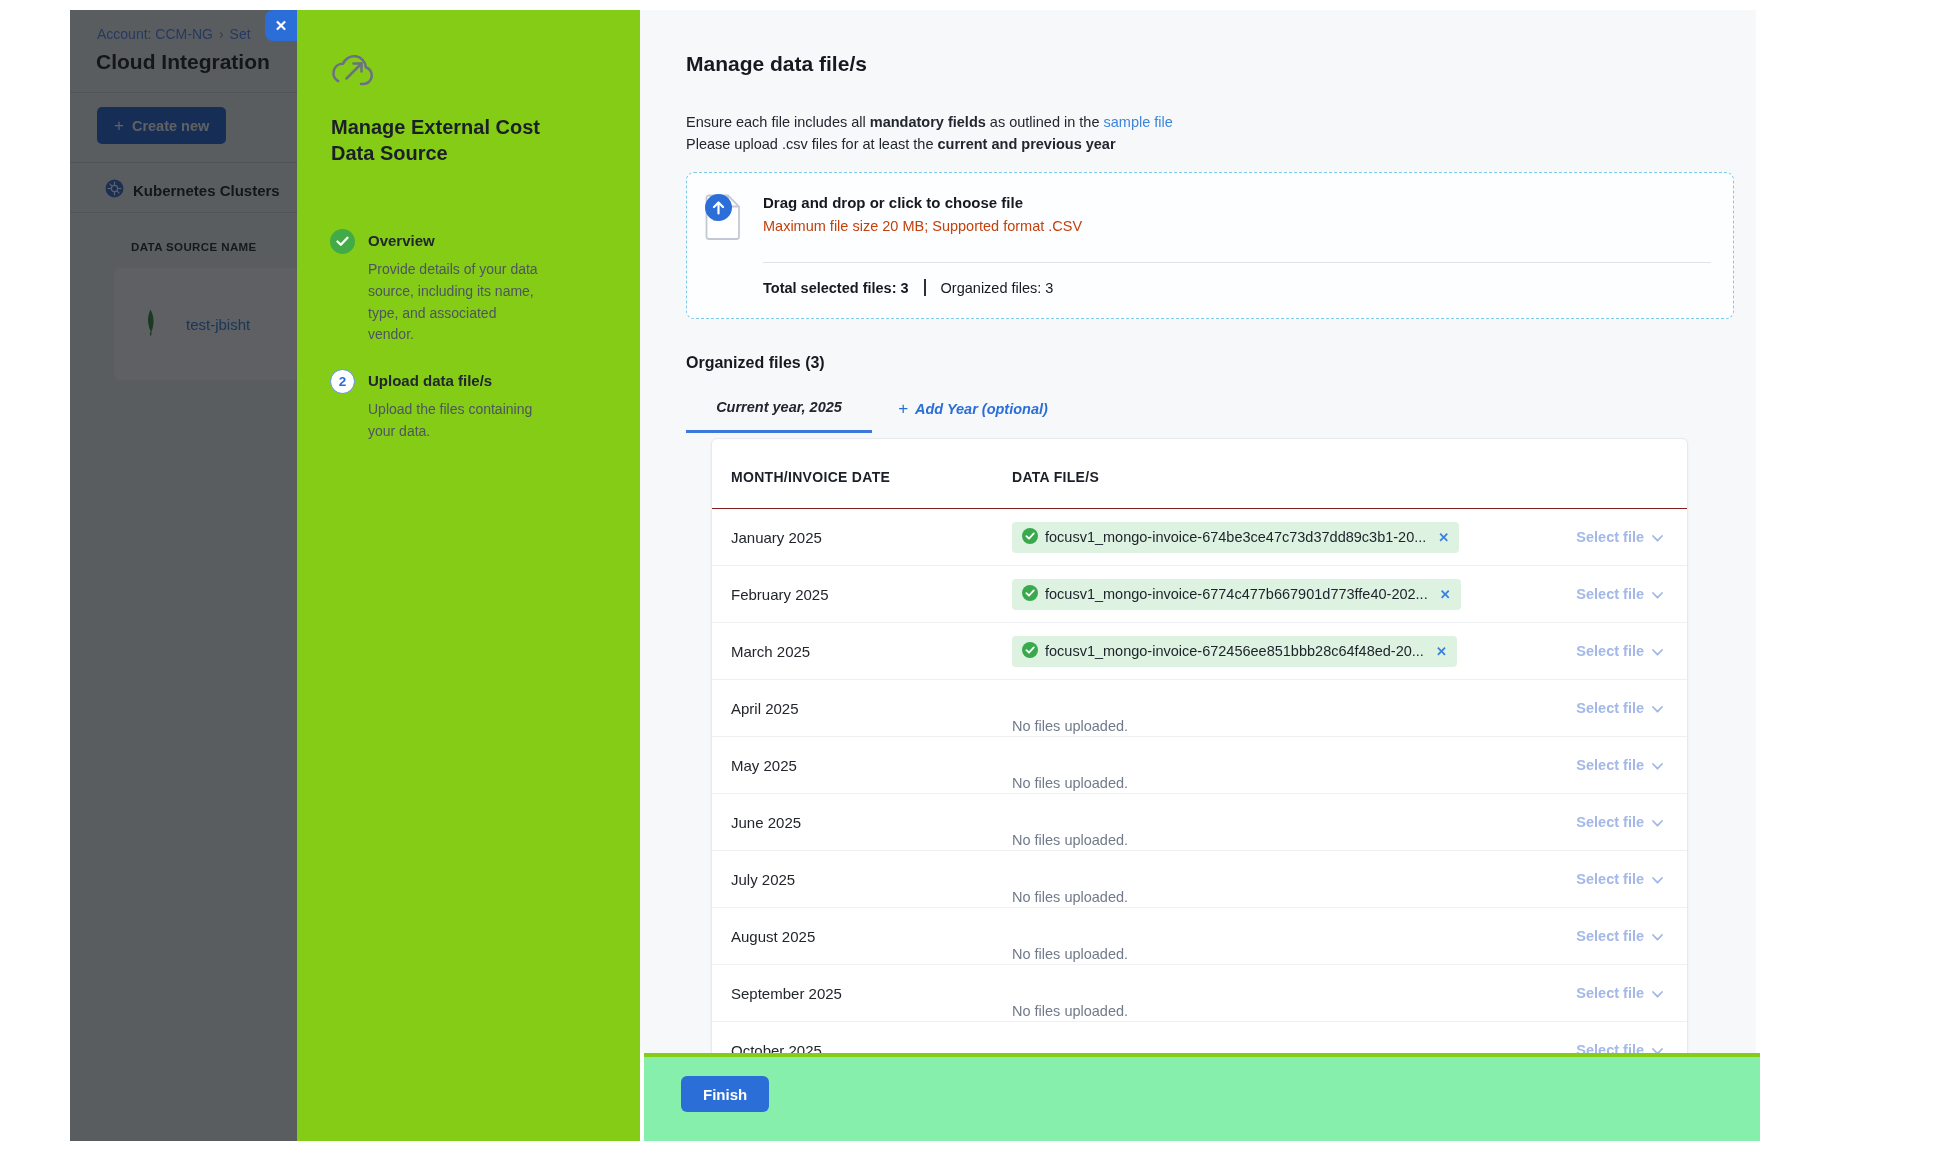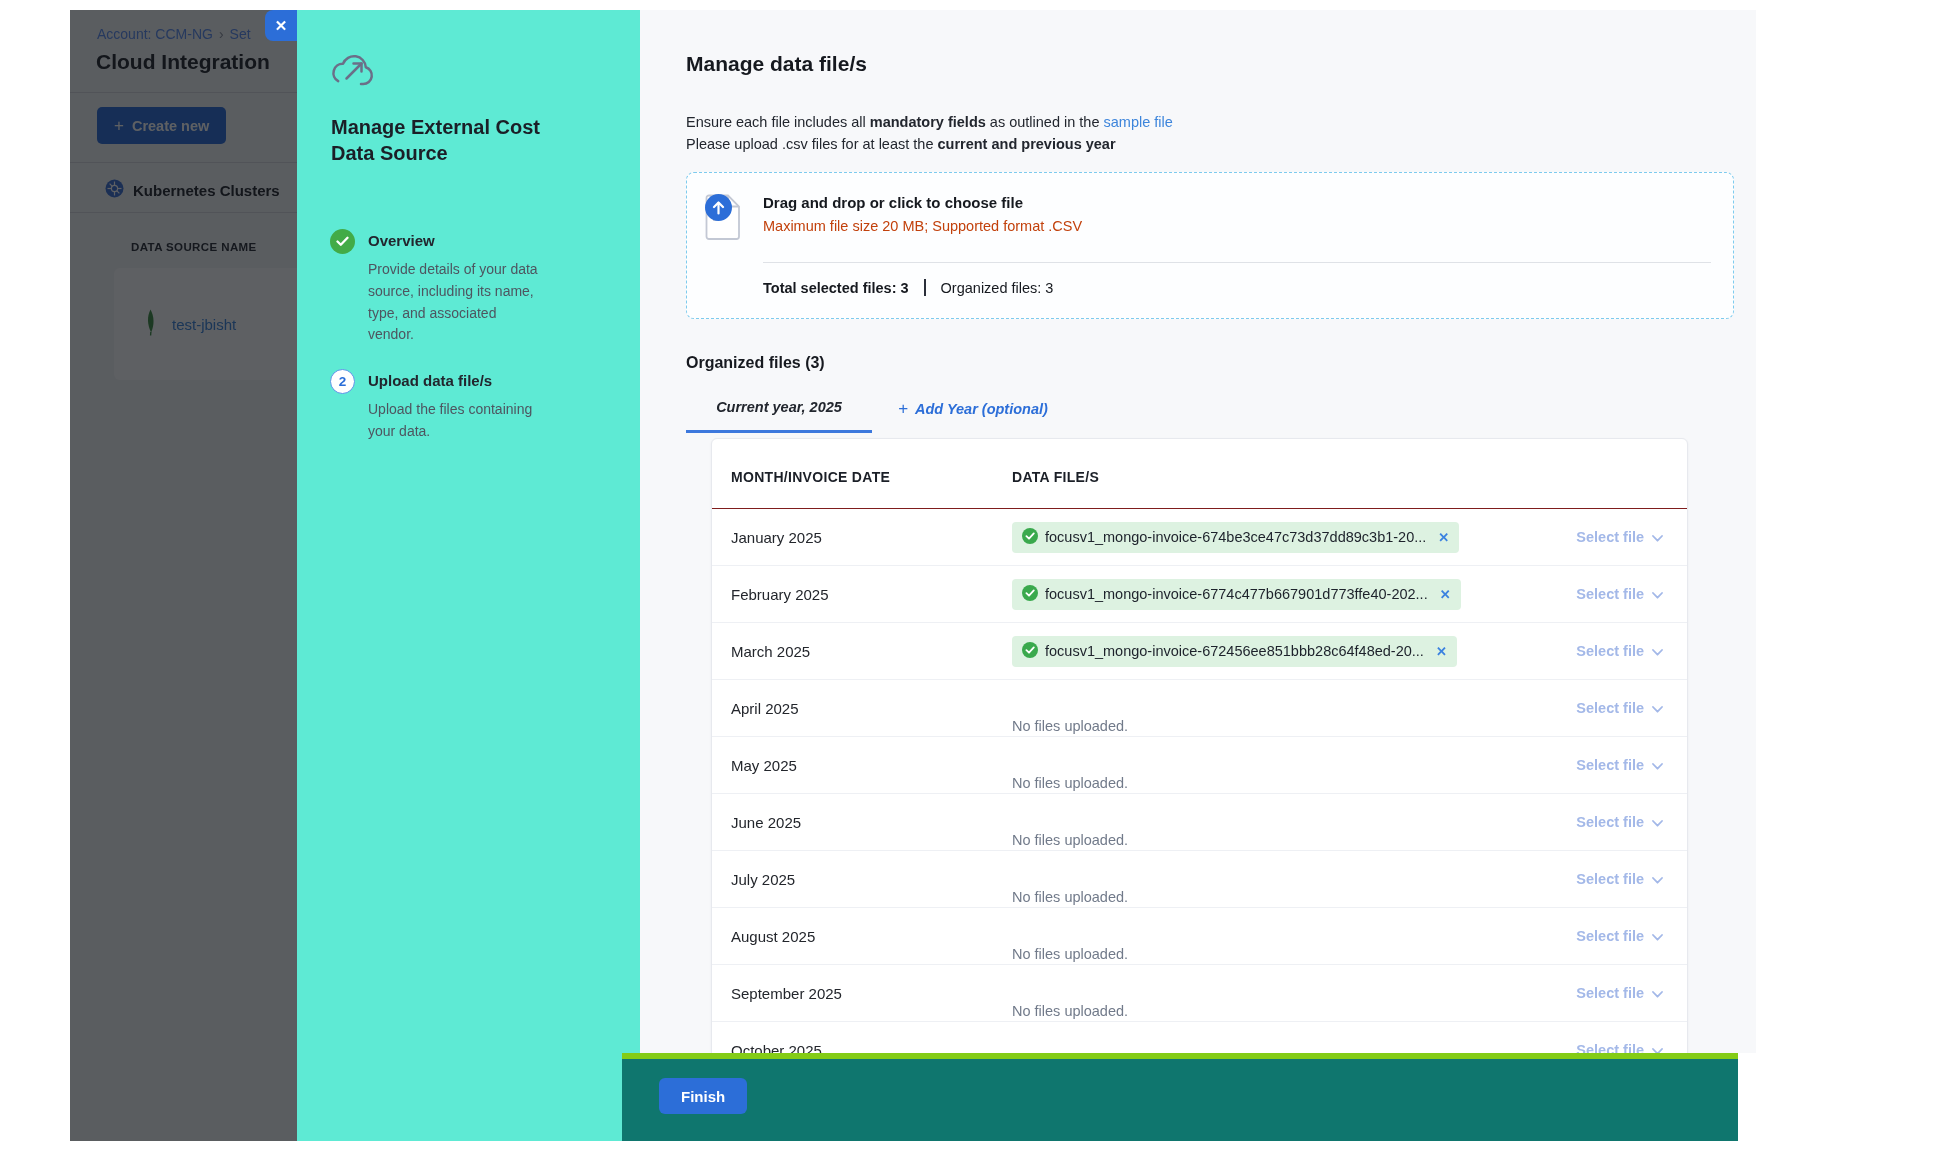--- a/index.html
+++ b/index.html
@@ -23,34 +23,34 @@
   .u-title{position:absolute;left:26px;top:40px;font-size:21px;font-weight:700;color:#23262c;white-space:nowrap;}
   .u-div{position:absolute;left:0;width:100%;border-top:1px solid #d8dade;}
   .d1{top:82px}.d2{top:152px}.d3{top:202px}
   .u-create{position:absolute;left:27px;top:97px;height:37px;padding:0 17px;background:var(--primary);
     color:#fff;border:none;border-radius:5px;font-size:14.5px;font-weight:600;display:flex;align-items:center;gap:8px;cursor:pointer;white-space:nowrap;}
   .u-create .plus{font-size:17px;font-weight:400;}
   .u-tab{position:absolute;left:35px;top:166px;height:28px;display:flex;align-items:center;gap:9px;
     font-weight:700;font-size:15px;color:#23262c;white-space:nowrap;cursor:pointer;}
   .u-colhead{position:absolute;left:61px;top:231px;font-size:11.5px;font-weight:700;letter-spacing:.4px;color:#2a2e35;white-space:nowrap;}
   .u-card{position:absolute;left:44px;top:258px;width:320px;height:112px;background:#fff;border-radius:6px;
-    display:flex;align-items:center;gap:13px;padding-left:28px;}
+    display:flex;align-items:center;gap:27px;padding-left:28px;}
   .u-link{font-size:15px;color:var(--link);text-decoration:none;cursor:pointer;}
   .dim{position:absolute;inset:0;background:rgba(10,13,18,0.66);}
 
   
   .close-btn{position:absolute;left:265px;top:10px;width:32px;height:31px;background:var(--primary);
     border:none;border-radius:8px 0 0 8px;color:#fff;font-size:15px;font-weight:700;cursor:pointer;
     display:flex;align-items:center;justify-content:center;z-index:5;}
 
   
   .drawer{position:absolute;left:297px;top:10px;width:1637px;height:1131px;background:#fff;border-radius:8px 0 0 0;}
 
   
-  .steps{position:absolute;left:0;top:0;width:343px;height:100%;background:#5eead4;}
+  .steps{position:absolute;left:0;top:0;width:343px;height:100%;background:#84cc16;}
   .cloud-icon{position:absolute;left:33px;top:44px;}
   .steps-title{position:absolute;left:34px;top:104px;width:225px;font-size:20px;font-weight:700;color:#1b1f27;line-height:1.32;}
   .step-list{position:absolute;left:33px;top:222px;width:240px;}
   .step{position:relative;padding-left:38px;margin-bottom:26px;}
   .step-badge{position:absolute;left:0;top:-3px;width:25px;height:25px;border-radius:50%;
     display:flex;align-items:center;justify-content:center;}
   .badge-done{background:var(--step-green);}
   .badge-num{background:#fff;border:1.5px solid #5b94e8;color:#2a6dd8;font-size:13.5px;font-weight:700;}
   .step-label{font-weight:700;font-size:15px;color:#22262e;margin-bottom:10px;}
   .step-desc{font-size:14px;color:#4e5560;line-height:1.56;width:178px;}
@@ -92,21 +92,21 @@
   .cell-month{width:300px;padding-left:19px;font-size:15px;color:#23262c;}
   .cell-file{flex:1;display:flex;align-items:center;}
   .chip{display:inline-flex;align-items:center;gap:7px;background:var(--chip-bg);border-radius:4px;
     padding:6px 10px;font-size:14.5px;color:#1d222b;white-space:nowrap;}
   .chip-x{color:#3b82e0;font-size:13px;font-weight:700;margin-left:5px;cursor:pointer;}
   .empty{font-size:14.5px;color:#717a8a;margin-top:35px;}
   .cell-select{position:absolute;right:24px;display:flex;align-items:center;gap:8px;color:var(--selectfile);
     font-size:14.5px;font-weight:600;cursor:pointer;}
 
   
-  .footer{position:absolute;left:325px;top:1043px;width:1116px;height:88px;background:#0f766e;border-top:6px solid #84cc16;}
+  .footer{position:absolute;left:347px;top:1043px;width:1116px;height:88px;background:#86efac;border-top:4px solid #84cc16;}
   .finish{position:absolute;left:37px;top:19px;height:36px;padding:0 22px;background:var(--primary);color:#fff;
     border:none;border-radius:6px;font-size:15px;font-weight:700;cursor:pointer;}
 </style>
 </head>
 <body>
 
 <div class="stage">
 
   <div class="underlay">
     <div class="u-breadcrumb">

